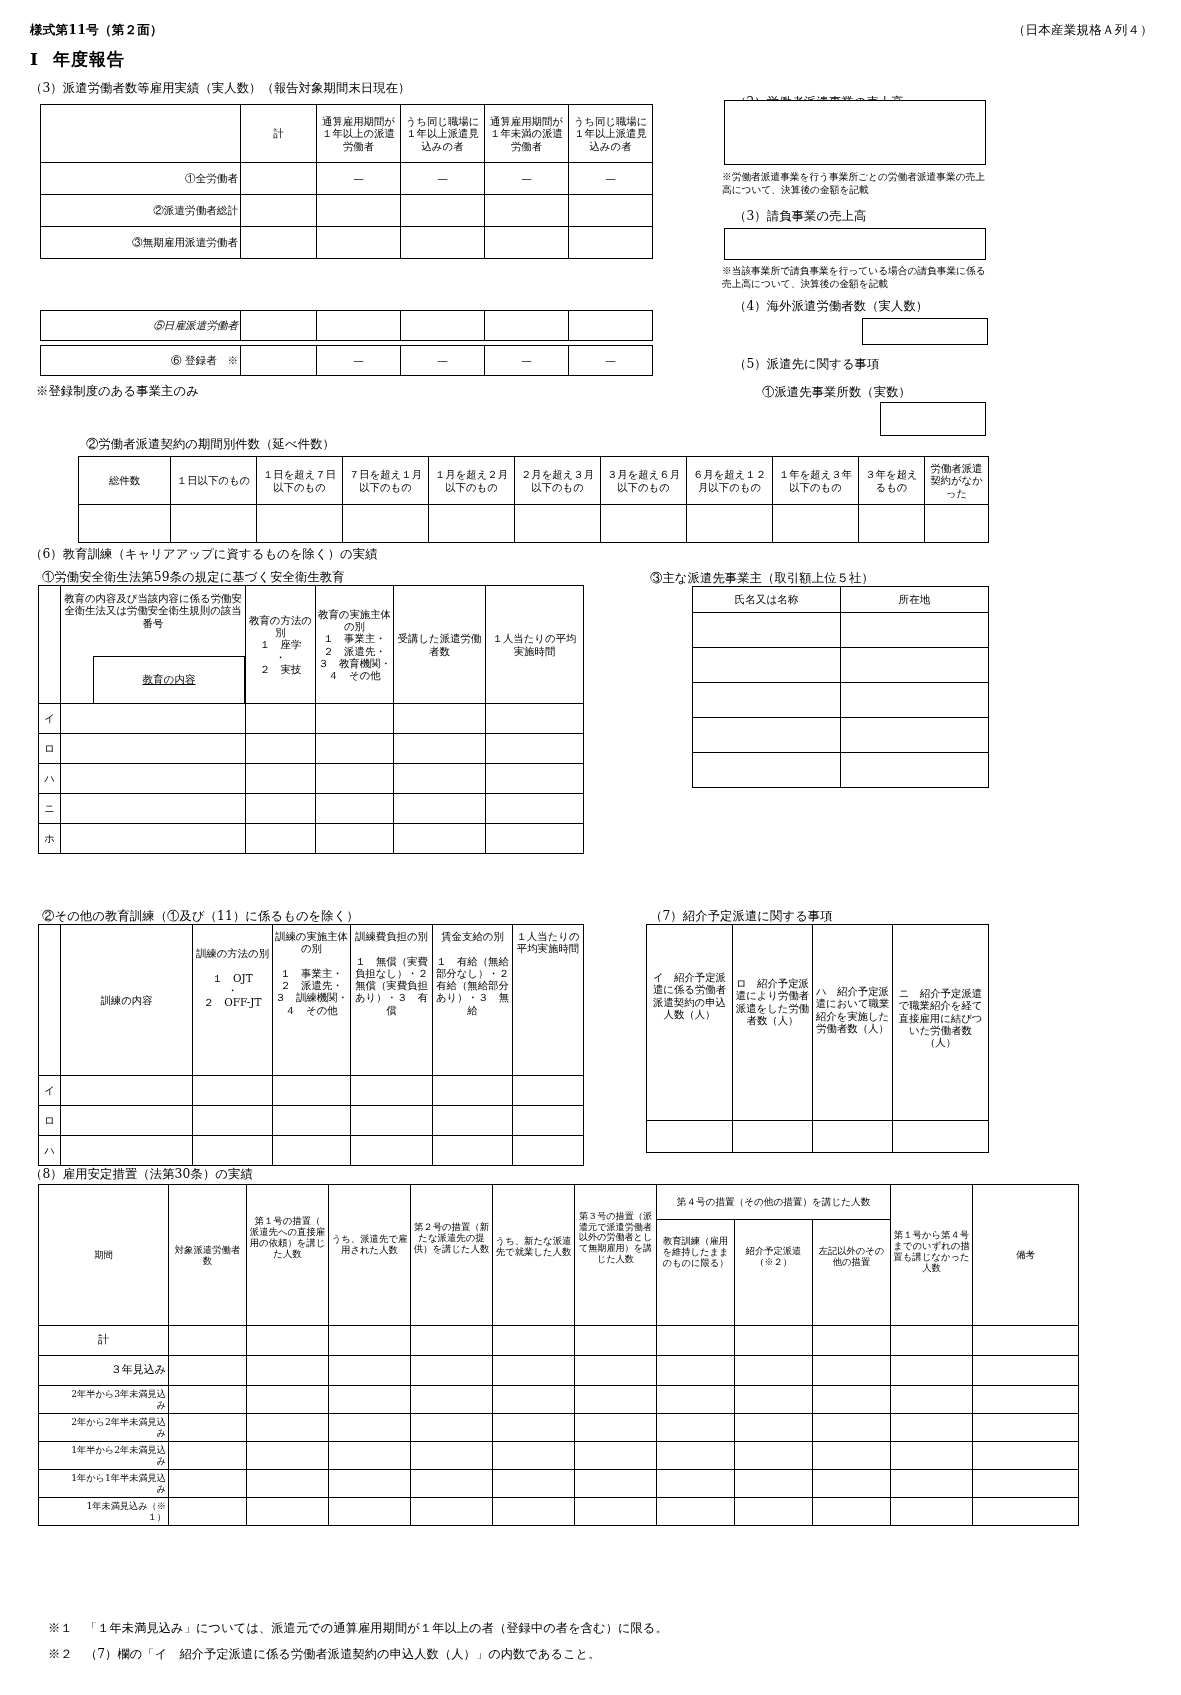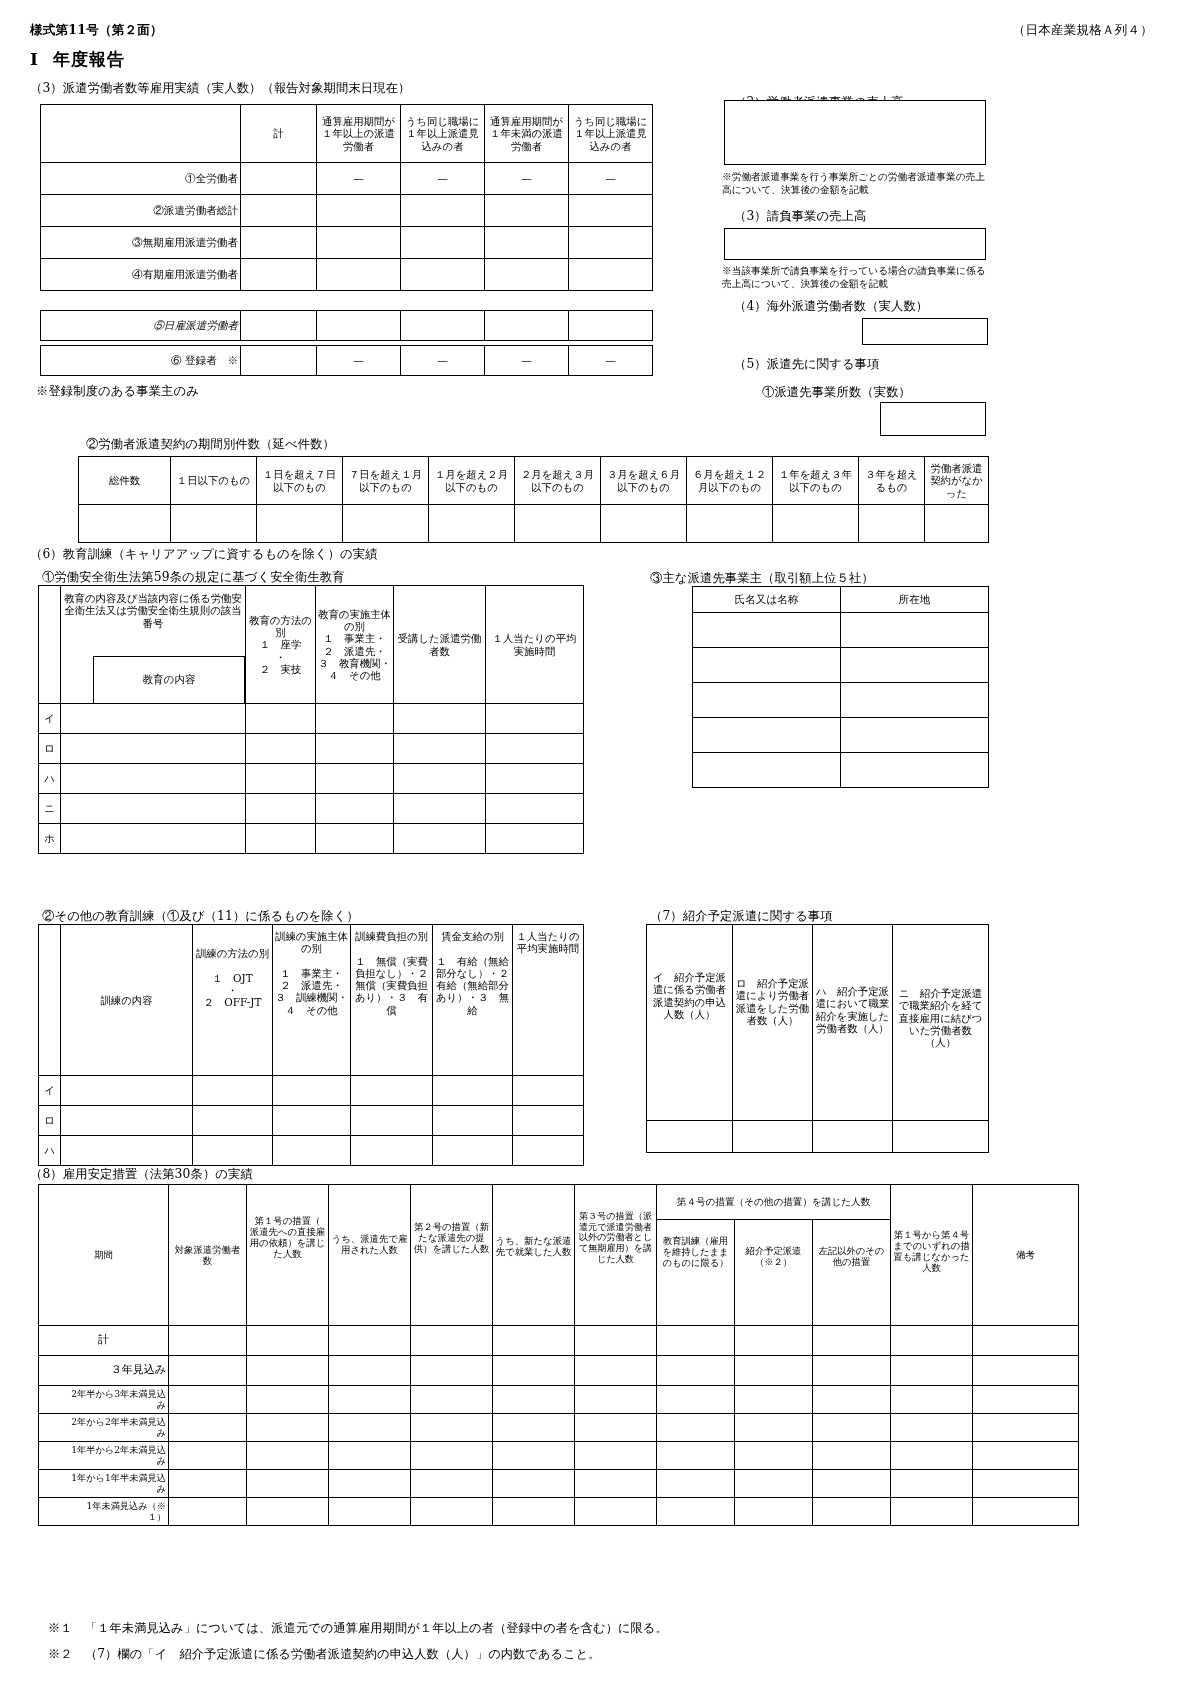--- a/index.html
+++ b/index.html
@@ -146,28 +146,20 @@
     <tr style="height:32px;">
       <td class="l" style="padding-left:20px;">②派遣労働者総計</td>
       <td></td>
       <td></td>
       <td></td>
       <td></td>
       <td></td>
     </tr>
     <tr style="height:32px;">
       <td class="l" style="padding-left:36px;">③無期雇用派遣労働者</td>
-      <td></td>
-      <td></td>
-      <td></td>
-      <td></td>
-      <td></td>
-    </tr>
-    <tr style="height:32px;">
-      <td class="l" style="padding-left:36px;">④有期雇用派遣労働者</td>
       <td></td>
       <td></td>
       <td></td>
       <td></td>
       <td></td>
     </tr>
   </tbody>
     </table>
 
   <table class="grid frame" style="top:310px;left:40px;width:612px;">
@@ -297,21 +289,21 @@
 ２　実技</td>
       <td rowspan="2" class="vcell" style="white-space:pre-line;">教育の実施主体の別
 １　事業主・
 ２　派遣先・
 ３　教育機関・４　その他</td>
       <td rowspan="2" class="vcell">受講した派遣労働者数</td>
       <td rowspan="2" class="vcell">１人当たりの平均実施時間</td>
     </tr>
     <tr>
       <td class="nb-l nb-b" style="border-top:none;"></td>
-      <td style="height:48px;border-top:none;padding:0;">
+      <td style="height:48px;border-top:none;padding:0;text-decoration:underline;">
         <div style="border:1px solid #000;border-bottom:none;border-right:1px solid #000;height:46px;margin:0 0 0 32px;display:flex;align-items:center;justify-content:center;">教育の内容</div>
       </td>
     </tr>
     <tr style="height:30px;">
       <td class="vcell">イ</td>
       <td></td>
       <td></td>
       <td></td>
       <td></td>
       <td></td>

